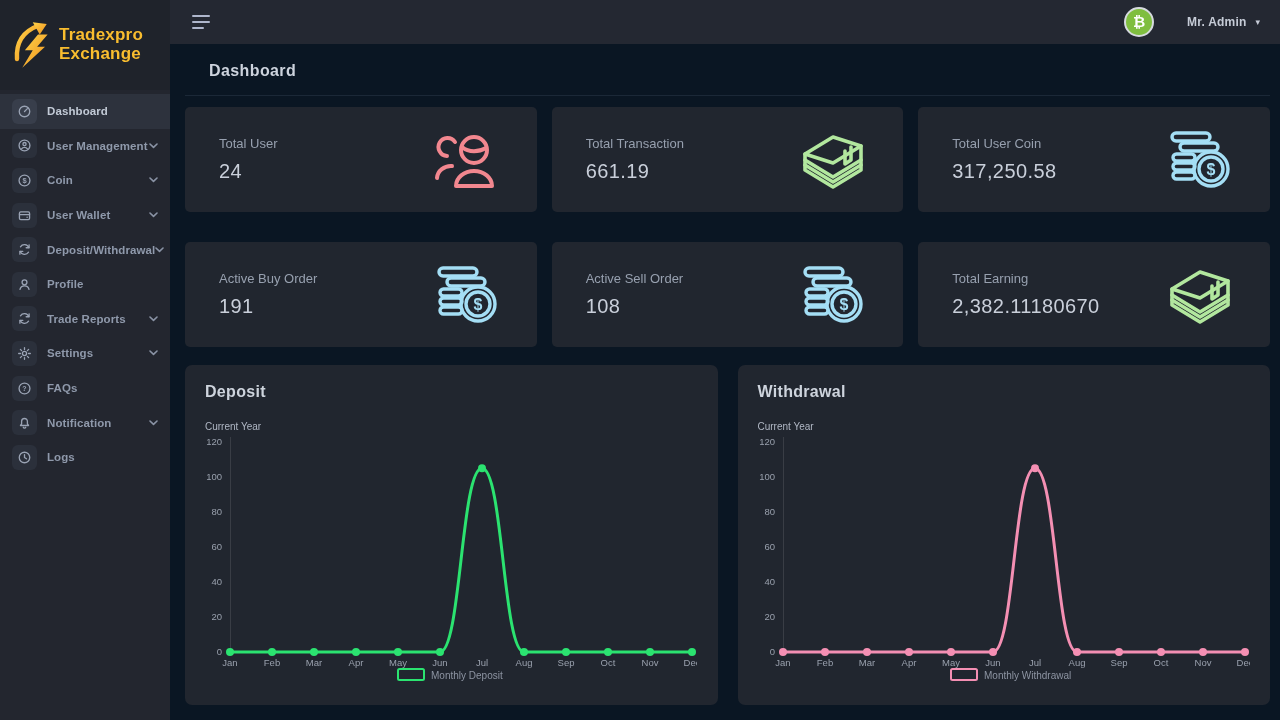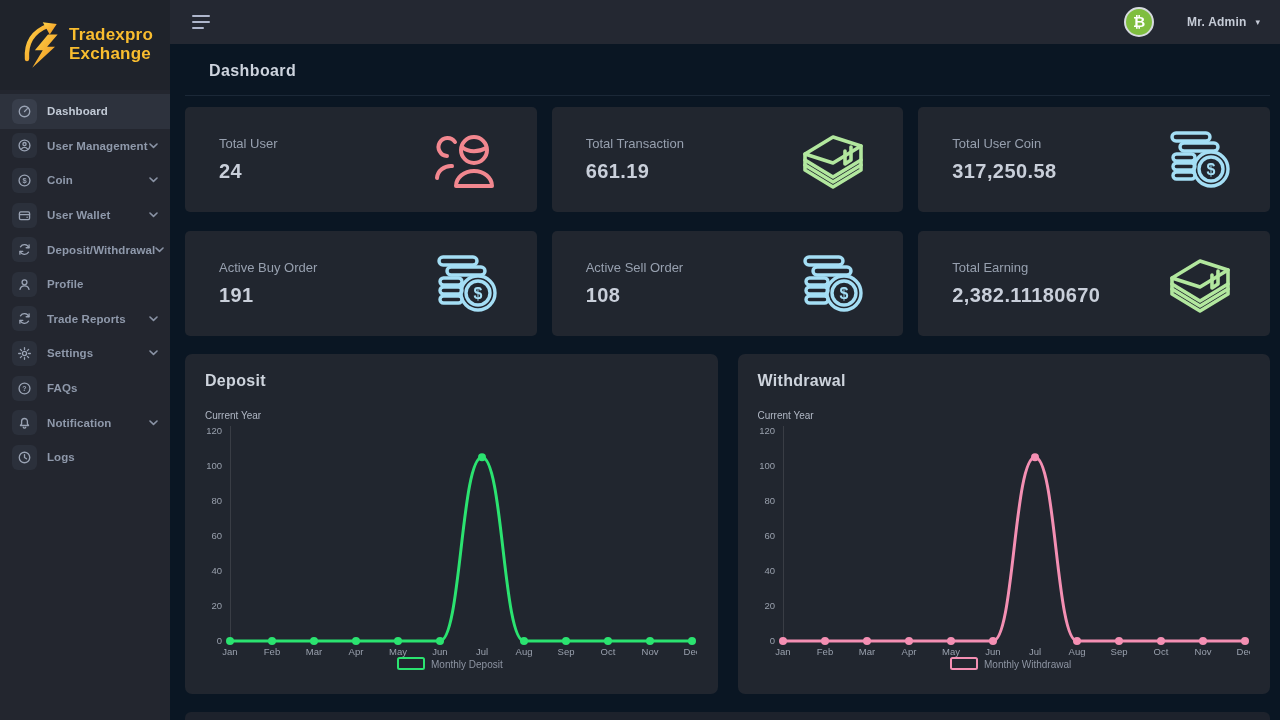--- a/index.html
+++ b/index.html
@@ -16,42 +16,42 @@
   .hamburger i:nth-child(3){ width:12px; }
   .user-menu { display:flex; align-items:center; gap:9px; cursor:pointer; }
   .avatar { width:30px; height:30px; border-radius:50%; background:#7fbe3f; border:2px solid #d6dade;
             color:#fff; display:flex; align-items:center; justify-content:center; font-weight:700; font-size:15px;
             font-family:"DejaVu Sans", sans-serif; }
   .user-name { font-size:12px; font-weight:700; color:#c6ccd7; letter-spacing:.2px;padding-left:24px; }
   .caret { font-size:9px; color:#c6ccd7; }
 
   
   .sidebar { position:absolute; left:0; top:0; bottom:0; width:170px; background:#23262f; z-index:4; }
-  .logo { height:90px; background:#1f232b; display:flex; align-items:center; gap:7px; padding-left:20px; }
+  .logo { height:90px; background:#1f232b; display:flex; align-items:center; gap:7px; padding-left:10px; }
   .brand-name { font-size:17px; font-weight:800; line-height:1.1; color:#f9bd2f; letter-spacing:.2px; }
   .side-nav { margin-top:4px; }
   .side-item { height:34.6px; display:flex; align-items:center; padding:0 12px; cursor:pointer; }
   .side-item.active { background:#2d323d; }
   .icon-box { width:25px; height:25px; border-radius:6px; background:#2b303b; display:flex;
               align-items:center; justify-content:center; margin-right:10px; flex:0 0 auto; }
   .side-item.active .icon-box { background:#383e4b; }
   .side-label { font-size:11.5px; color:#8f99ab; font-weight:700; letter-spacing:.1px; }
   .side-item.active .side-label { color:#c2cad6; }
   .chev { margin-left:auto; display:flex; align-items:center; }
 
   
   .content { position:absolute; left:170px; top:44px; right:0; bottom:0; background:#0a1623; overflow:hidden; }
   .title-bar { margin:0 10px 0 15px; padding:18px 24px 15px; border-bottom:1px solid rgba(150,165,190,.13); }
   .page-title { font-size:16px; font-weight:700; color:#cdd3dd; letter-spacing:.4px; }
 
-  .stats { display:grid; grid-template-columns:repeat(3,1fr); gap:19px 15px; margin:11px 10px 0 15px; }
+  .stats { display:grid; grid-template-columns:repeat(3,1fr); gap:30px 15px; margin:11px 10px 0 15px; }
   .stat-card { height:105px; background:#21262f; border-radius:5px; display:flex; align-items:center;
                justify-content:space-between; padding:0 34px; }
   .stat-label { font-size:13px; color:#97a0af; margin-bottom:9px; }
-  .stat-value { font-size:20px; font-weight:700; color:#c9cfda; letter-spacing:.4px; }
+  .stat-value { font-size:20px; font-weight:400; color:#c9cfda; letter-spacing:.4px; }
   .stat-icon { display:flex; }
 
   .charts { display:grid; grid-template-columns:1fr 1fr; gap:20px; margin:18px 10px 0 15px; }
   .chart-card { height:340px; background:#21262f; border-radius:7px; padding:18px 20px; }
   .chart-title { font-size:16px; font-weight:700; color:#ced4dd; letter-spacing:.3px; }
   .chart-sub { font-size:10px; color:#b0b7c4; margin-top:20px; }
   svg.chart { display:block; margin-top:1px; }
 
   .next-card { margin:18px 10px 0 15px; height:14px; background:#1d222c; border-radius:6px 6px 0 0; }
 </style>

